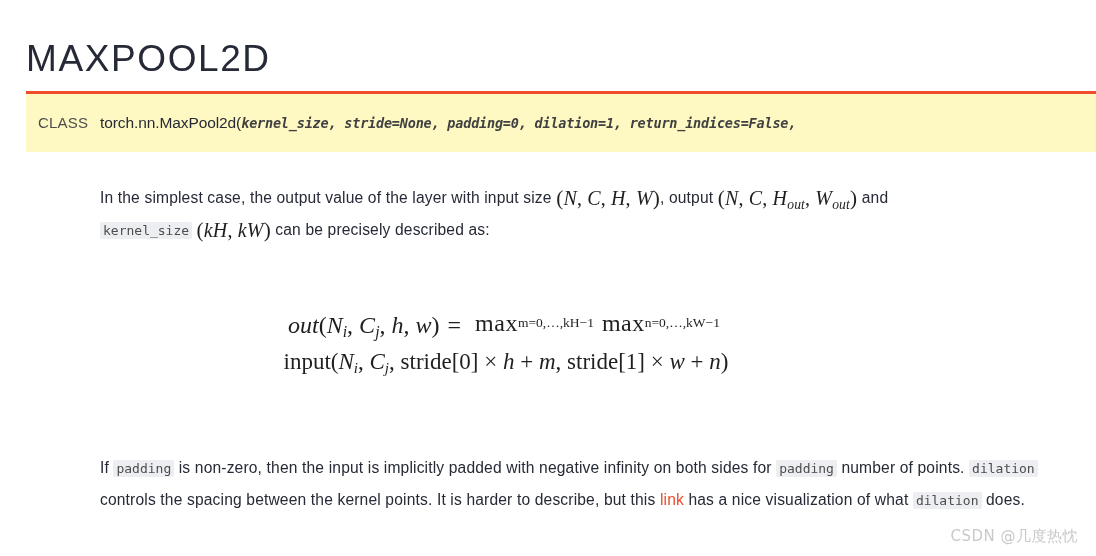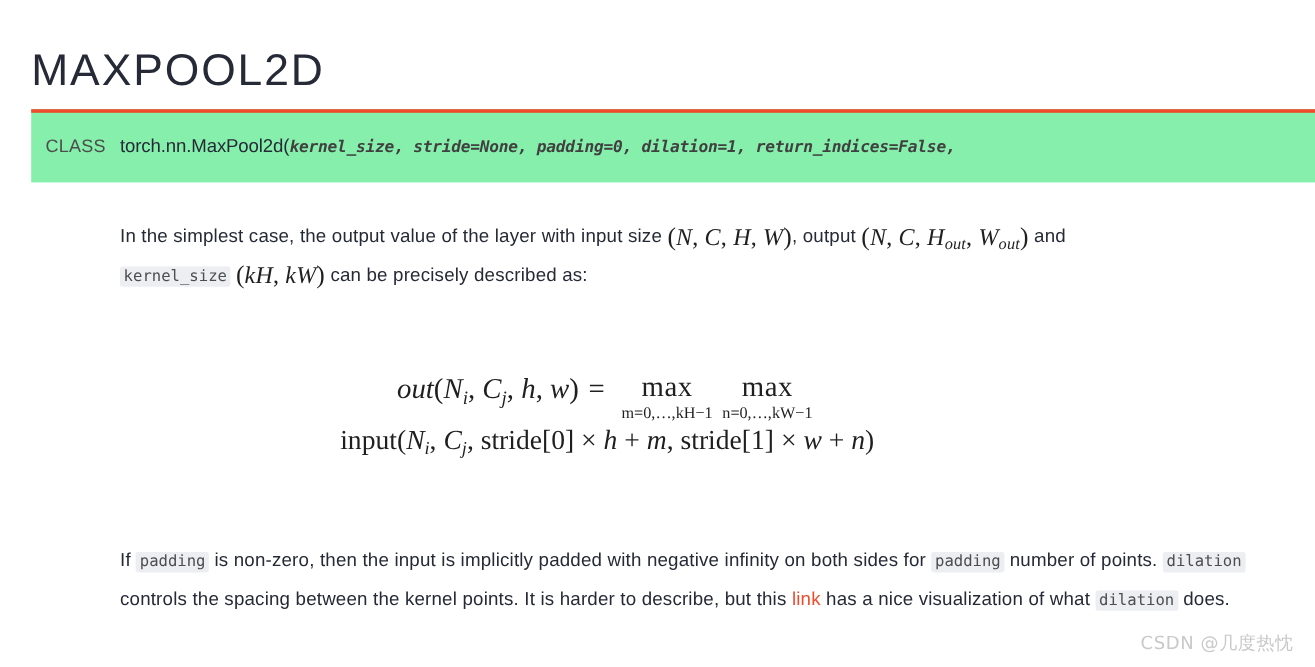--- a/index.html
+++ b/index.html
@@ -30,21 +30,21 @@
     white-space: nowrap;
   }
 
   
   .sig-block {
     position: absolute;
     left: 26px;
     top: 91px;
     width: 1070px;
     box-sizing: border-box;
-    background: #86efac;
+    background: #fef9c3;
     border-top: 3px solid #ee4c2c;
     padding: 14px 0 14px 0;
   }
   .sig-row {
     display: flex;
     align-items: flex-start;
     padding-left: 12px;
   }
   .sig-kw {
     flex: 0 0 auto;
@@ -162,21 +162,21 @@
     white-space: nowrap;
   }
   .eq-eq {
     font-size: 24px;
     font-style: normal;
     line-height: 30px;
     margin: 0 10px 0 8px;
   }
   .maxop {
     display: inline-flex;
-    flex-direction: column;
+    flex-direction: row;
     align-items: center;
     margin: 0 4px;
   }
   .maxop .op {
     font-size: 24px;
     font-style: normal;
     line-height: 26px;
     letter-spacing: 0.5px;
   }
   .maxop .lim {

